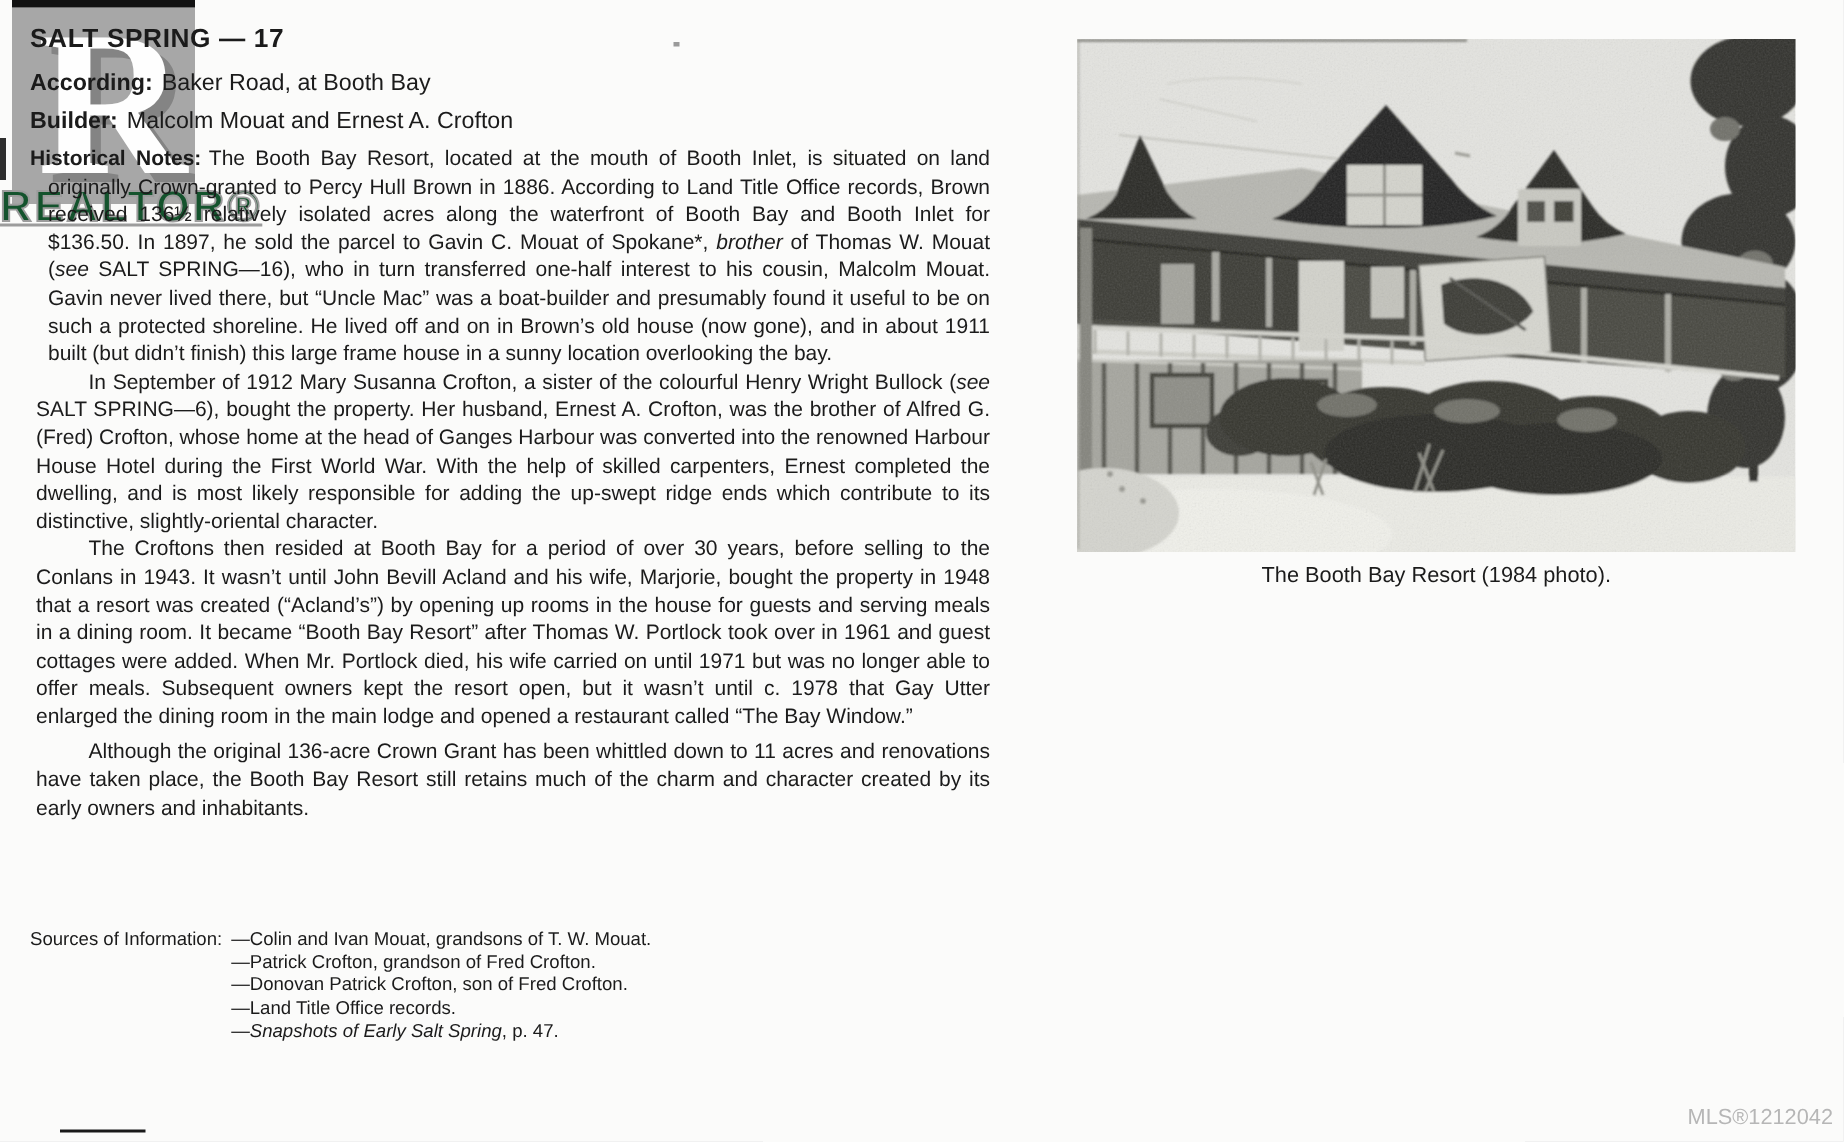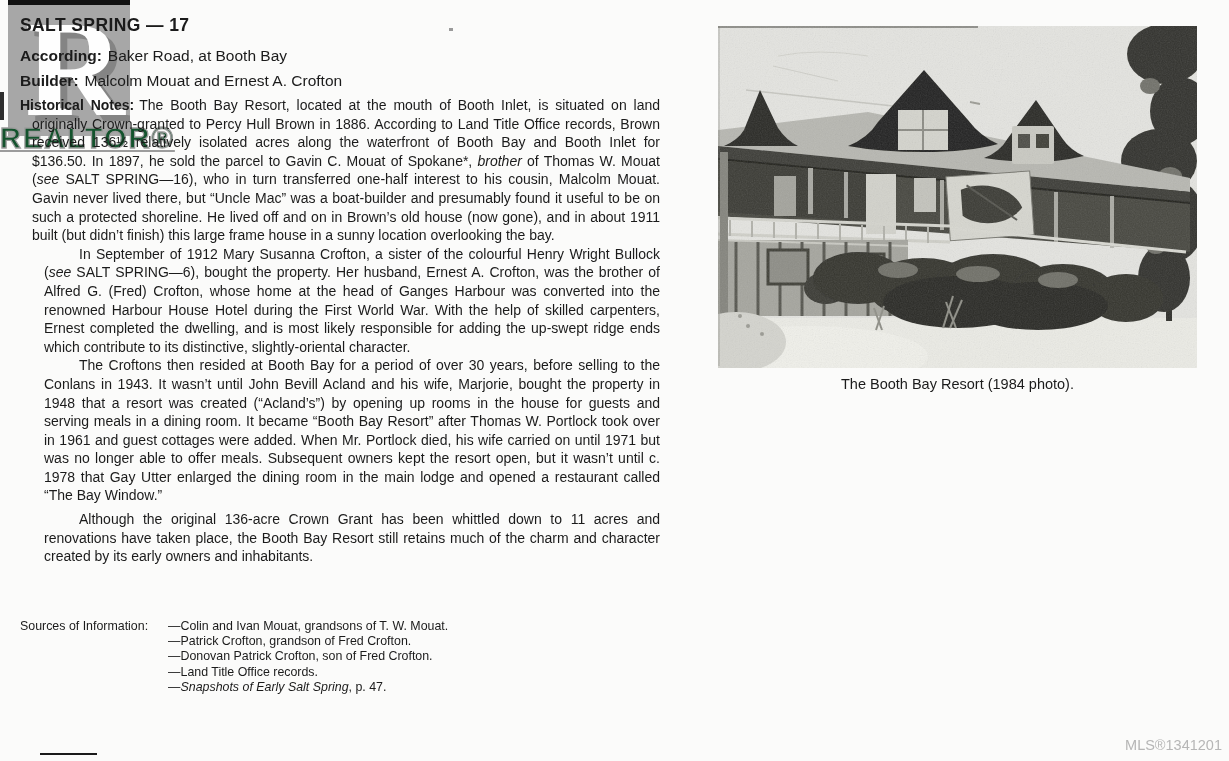--- a/index.html
+++ b/index.html
@@ -20,25 +20,25 @@
   }
   
   .column{position:absolute;left:20px;top:13px;width:640px;z-index:2;}
   .title{font-size:17.5px;font-weight:700;letter-spacing:.4px;line-height:24px;margin:0 0 6px 0;}
   .field{font-size:15.5px;line-height:25px;}
   .field b{font-weight:700;}
   .fv{margin-left:6px;text-align:right;}
   .notes{margin-top:3px;font-size:14px;line-height:18.6px;height:514px;overflow:hidden;}
   .para{text-align:justify;}
   .hang{padding-left:12px;text-indent:-12px;}
-  .ind{margin-left:24px;text-indent:35px;}
+  .ind{margin-left:4px;text-indent:35px;}
   .sp{margin-top:5px;}
   .nlab{font-weight:700;margin-right:5px;}
   .sources{display:flex;margin-top:9px;font-size:12.4px;line-height:15.2px;}
-  .src-label{white-space:nowrap;margin-right:20px;}
+  .src-label{white-space:nowrap;margin-right:6px;}
   
   .photo{position:absolute;left:718px;top:26px;width:479px;height:342px;z-index:2;}
   .caption{position:absolute;left:718px;top:376px;width:479px;text-align:center;font-size:14.5px;z-index:2;}
   
   .footrule{position:absolute;left:40px;top:753px;width:57px;height:2px;background:#1a1a1a;z-index:2;}
   .mls{position:absolute;right:7px;top:737px;font-size:14.5px;color:#b6b6b6;z-index:2;}
   i{font-style:italic;}
 </style>
 </head>
 <body>
@@ -216,15 +216,15 @@
 
         <line x1="0" y1="1" x2="260" y2="1" stroke="#555550" stroke-width="2" opacity="0.6"></line>
         <line x1="1" y1="0" x2="1" y2="340" stroke="#77776f" stroke-width="1" opacity="0.5"></line>
       </g>
       <rect width="479" height="342" filter="url(#grain)" opacity="0.3"></rect>
     </svg>
   </div>
   <div class="caption">The Booth Bay Resort (1984 photo).</div>
 
   <div class="footrule"></div>
-  <div class="mls">MLS®1341201</div>
+  <div class="mls">MLS®1212042</div>
 
 </div>
 
 </body></html>

